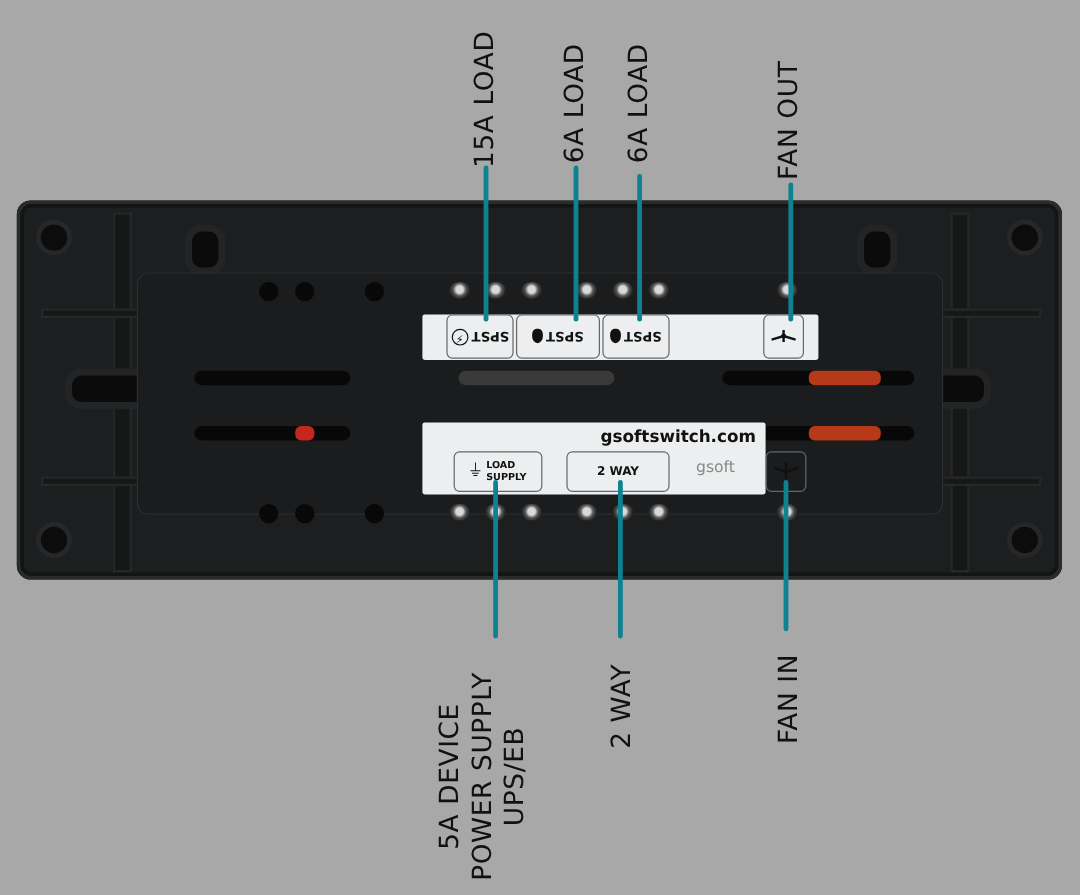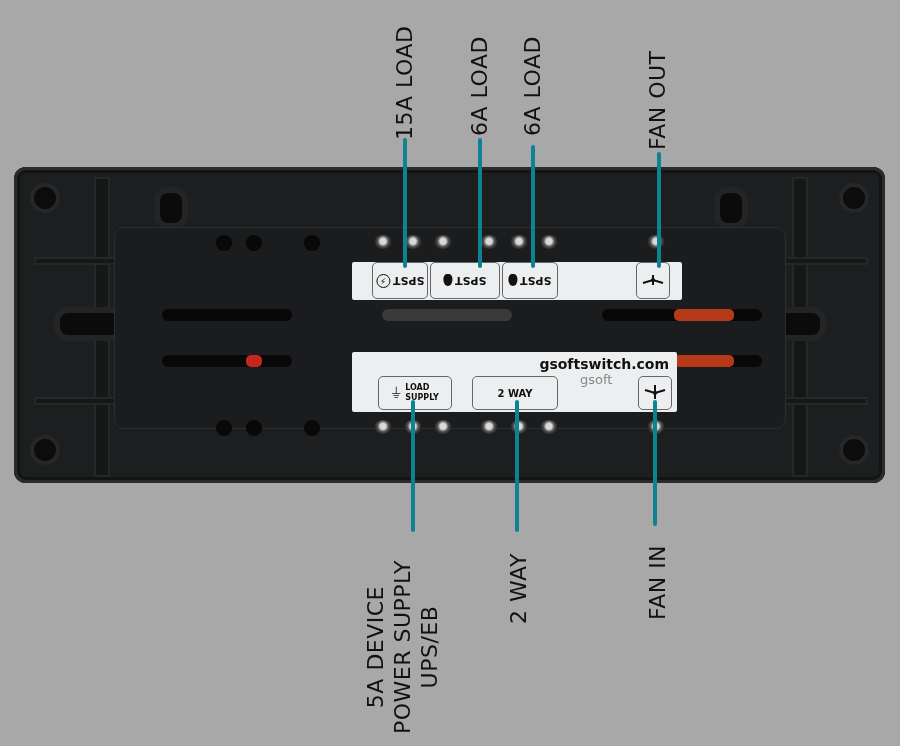--- a/index.html
+++ b/index.html
@@ -111,31 +111,31 @@
       </div>
   </div>
   <div class="box" style="left:284px;top:0;width:34px;height:37px;">
     <svg width="24" height="20" viewBox="0 0 24 20">
         <path d="M12 4 V14 M2 12 L12 9 L22 12" stroke="#111" stroke-width="2" fill="none"></path>
         <circle cx="12" cy="9" r="2" fill="#111"></circle>
       </svg>
   </div>
 </div>
 
-<div class="label-strip" style="left:352px;top:352px;width:325px;height:60px;">
+<div class="label-strip" style="left:352px;top:352px;width:286px;height:60px;">
   <div class="site" style="right:8px;top:4px;">gsoftswitch.com</div>
   <div class="box" style="left:26px;top:24px;width:74px;height:34px;gap:4px;">
     <span style="font-size:14px;">⏚</span>
     <div class="pwr">
         <div>LOAD</div>
         <div>SUPPLY</div>
       </div>
   </div>
   <div class="box" style="left:120px;top:24px;width:86px;height:34px;font-size:10px;font-weight:bold;">2 WAY</div>
-  <div class="brand" style="left:228px;top:20px;">gsoft</div>
+  <div class="brand" style="left:228px;top:30px;">gsoft</div>
   <div class="box" style="left:286px;top:24px;width:34px;height:34px;">
     <svg width="24" height="20" viewBox="0 0 24 20">
         <path d="M12 2 V10 M2 7 L12 10 L22 7 M12 10 V16" stroke="#111" stroke-width="2" fill="none"></path>
         <circle cx="12" cy="10" r="2" fill="#111"></circle>
       </svg>
   </div>
 </div>
 
 <div class="line" style="left:411px;top:400px;height:132px;"></div>
 <div class="line" style="left:515px;top:400px;height:132px;"></div>

